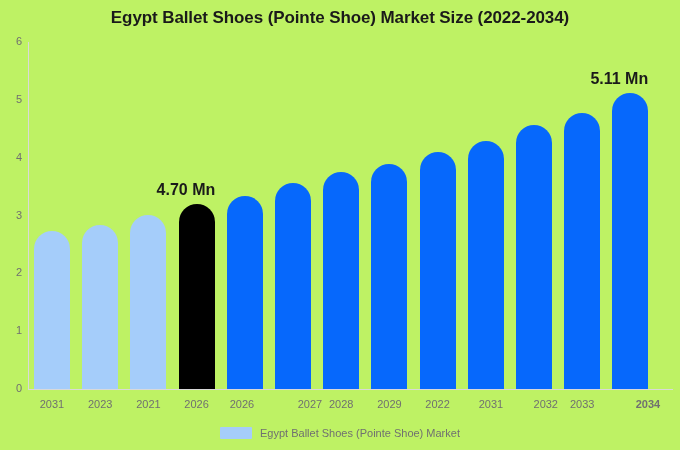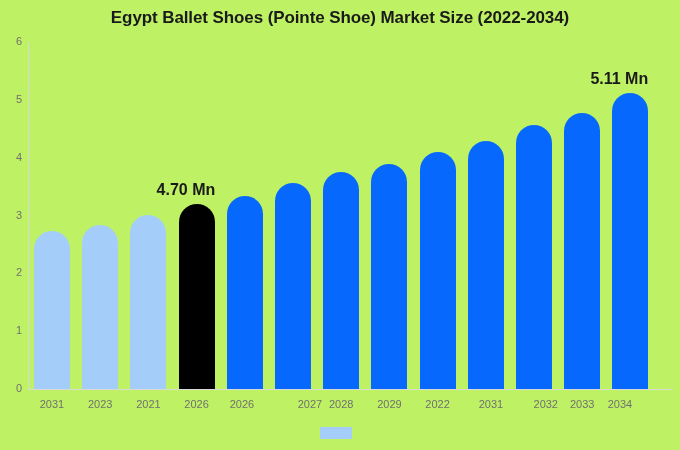--- a/index.html
+++ b/index.html
@@ -148,30 +148,31 @@
       <div class="bar" style="left: 371.4px; width: 36px; height: 224.972px; background: rgb(6, 104, 252);"></div>
       <div class="bar" style="left: 419.6px; width: 36px; height: 236.538px; background: rgb(6, 104, 252);"></div>
       <div class="bar" style="left: 467.8px; width: 36px; height: 247.527px; background: rgb(6, 104, 252);"></div>
       <div class="bar" style="left: 516px; width: 36px; height: 264.298px; background: rgb(6, 104, 252);"></div>
       <div class="bar" style="left: 564.2px; width: 36px; height: 276.443px; background: rgb(6, 104, 252);"></div>
       <div class="bar" style="left: 612.4px; width: 36px; height: 295.528px; background: rgb(6, 104, 252);"></div>
     </div>
 
   <div id="legend">
     <span id="legend-swatch" style="background: rgb(165, 205, 250);"></span>
+    <span id="legend-label">Egypt Ballet Shoes (Pointe Shoe) Market</span>
   </div>
 
 <div class="x-tick-label" style="left: 28px; width: 48px;">2031</div>
     <div class="x-tick-label" style="left: 76.2px; width: 48px;">2023</div>
     <div class="x-tick-label" style="left: 124.4px; width: 48px;">2021</div>
     <div class="x-tick-label" style="left: 172.6px; width: 48px;">2026</div>
     <div class="bar-value-label" style="left: 156.6px; width: 80px; top: 183.933px;">4.70 Mn</div>
     <div class="x-tick-label" style="left: 218px; width: 48px;">2026</div>
     <div class="x-tick-label" style="left: 286px; width: 48px;">2027</div>
     <div class="x-tick-label" style="left: 317.2px; width: 48px;">2028</div>
     <div class="x-tick-label" style="left: 365.4px; width: 48px;">2029</div>
     <div class="x-tick-label" style="left: 413.6px; width: 48px;">2022</div>
     <div class="x-tick-label" style="left: 467px; width: 48px;">2031</div>
     <div class="x-tick-label" style="left: 510px; width: 48px; text-align: right;">2032</div>
     <div class="x-tick-label" style="left: 558.2px; width: 48px;">2033</div>
-    <div class="x-tick-label" style="left: 596px; width: 48px;">2034</div>
+    <div class="x-tick-label" style="left: 624px; width: 48px; font-weight: bold;">2034</div>
     <div class="bar-value-label" style="left: 590.4px; width: 80px; top: 73.4717px;">5.11 Mn</div>
   </div>
 
 </body></html>

